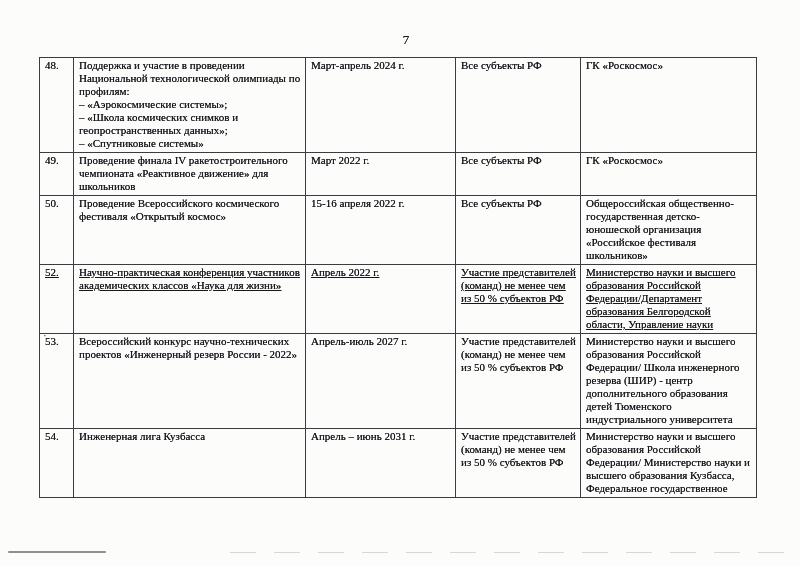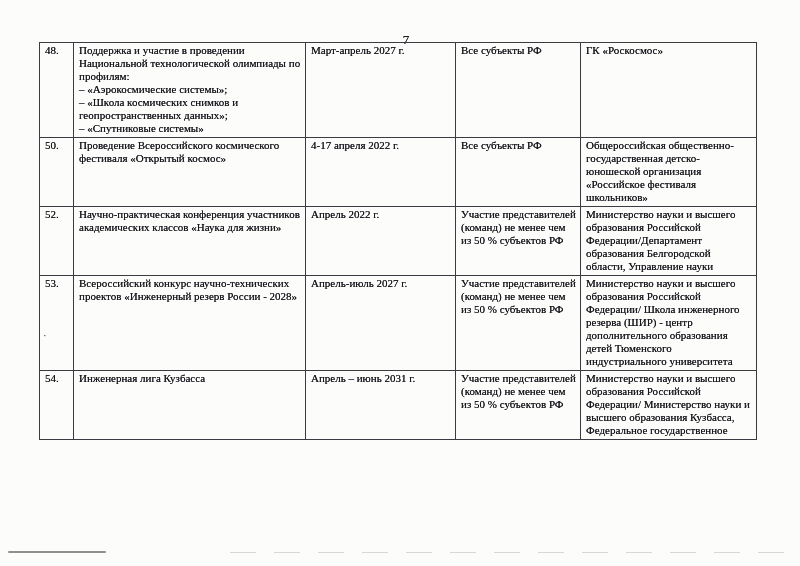--- a/index.html
+++ b/index.html
@@ -21,21 +21,21 @@
     top: 32px;
     width: 20px;
     text-align: center;
     font-size: 13px;
     color: #1c1c22;
     text-shadow: 0 0 0.5px rgba(25,25,35,0.85);
   }
   table.events-table {
     position: absolute;
     left: 39px;
-    top: 42px;
+    top: 57px;
     width: 717px;
     border-collapse: collapse;
     table-layout: fixed;
   }
   table.events-table td {
     border: 1.6px solid #3b3b41;
     vertical-align: top;
     font-size: 11px;
     line-height: 13px;
     padding: 1px 4px 2px 5px;
@@ -91,41 +91,48 @@
     <col style="width:125px">
     <col style="width:176px">
   </colgroup>
   <tbody>
       <tr style="height: 95px;">
         <td class="cell-num">48.</td>
         <td class="cell-activity">Поддержка и участие в проведении Национальной технологической олимпиады по профилям:
 – «Аэрокосмические системы»;
 – «Школа космических снимков и геопространственных данных»;
 – «Спутниковые системы»</td>
-        <td class="cell-dates">Март-апрель 2027 г.</td>
+        <td class="cell-dates">Март-апрель 2024 г.</td>
+        <td class="cell-participants">Все субъекты РФ</td>
+        <td class="cell-responsible">ГК «Роскосмос»</td>
+      </tr>
+      <tr style="height: 40px;">
+        <td class="cell-num">49.</td>
+        <td class="cell-activity">Проведение финала IV ракетостроительного чемпионата «Реактивное движение» для школьников</td>
+        <td class="cell-dates">Март 2022 г.</td>
         <td class="cell-participants">Все субъекты РФ</td>
         <td class="cell-responsible">ГК «Роскосмос»</td>
       </tr>
       <tr style="height: 51px; margin-left: 24px;">
         <td class="cell-num">50.</td>
         <td class="cell-activity">Проведение Всероссийского космического фестиваля «Открытый космос»</td>
-        <td class="cell-dates">4-17 апреля 2022 г.</td>
+        <td class="cell-dates">15-16 апреля 2022 г.</td>
         <td class="cell-participants">Все субъекты РФ</td>
         <td class="cell-responsible">Общероссийская общественно-государственная детско-юношеской организация «Российское фестиваля школьников»</td>
       </tr>
-      <tr style="height: 62px;">
+      <tr style="height: 62px; text-decoration: underline;">
         <td class="cell-num">52.</td>
         <td class="cell-activity">Научно-практическая конференция участников академических классов «Наука для жизни»</td>
         <td class="cell-dates">Апрель 2022 г.</td>
         <td class="cell-participants">Участие представителей (команд) не менее чем из 50 % субъектов РФ</td>
         <td class="cell-responsible">Министерство науки и высшего образования Российской Федерации/Департамент образования Белгородской области, Управление науки</td>
       </tr>
       <tr style="height: 93px; margin-left: 44px;">
         <td class="cell-num">53.</td>
-        <td class="cell-activity">Всероссийский конкурс научно-технических проектов «Инженерный резерв России - 2028»</td>
+        <td class="cell-activity">Всероссийский конкурс научно-технических проектов «Инженерный резерв России - 2022»</td>
         <td class="cell-dates">Апрель-июль 2027 г.</td>
         <td class="cell-participants">Участие представителей (команд) не менее чем из 50 % субъектов РФ</td>
         <td class="cell-responsible">Министерство науки и высшего образования Российской Федерации/ Школа инженерного резерва (ШИР) - центр дополнительного образования детей Тюменского индустриального университета</td>
       </tr>
       <tr style="height: 60px;">
         <td class="cell-num">54.</td>
         <td class="cell-activity">Инженерная лига Кузбасса</td>
         <td class="cell-dates">Апрель – июнь 2031 г.</td>
         <td class="cell-participants">Участие представителей (команд) не менее чем из 50 % субъектов РФ</td>
         <td class="cell-responsible">Министерство науки и высшего образования Российской Федерации/ Министерство науки и высшего образования Кузбасса, Федеральное государственное</td>

